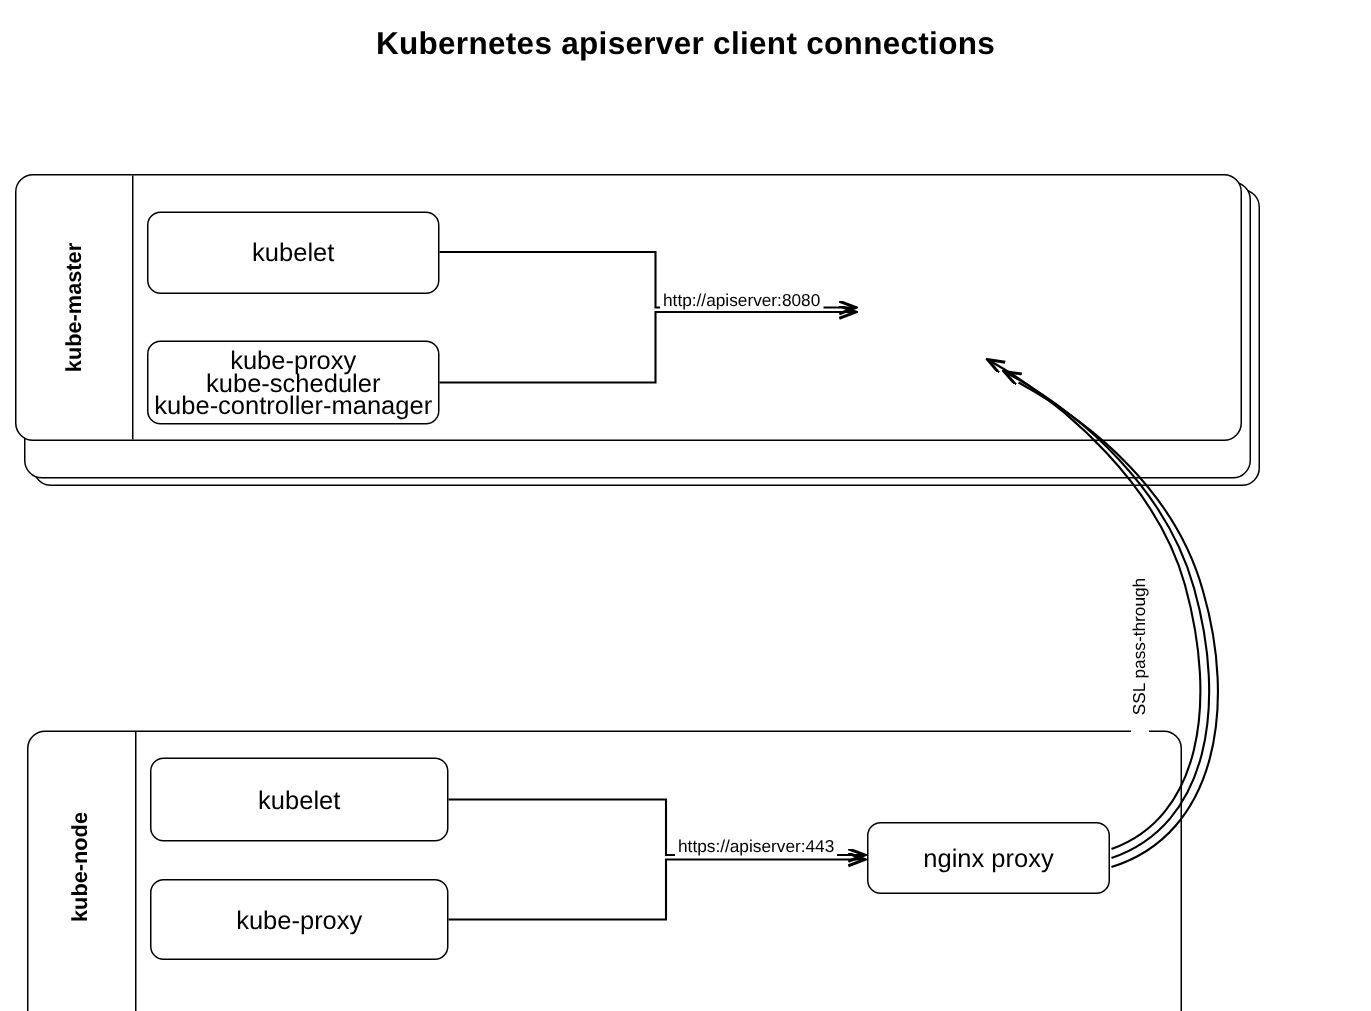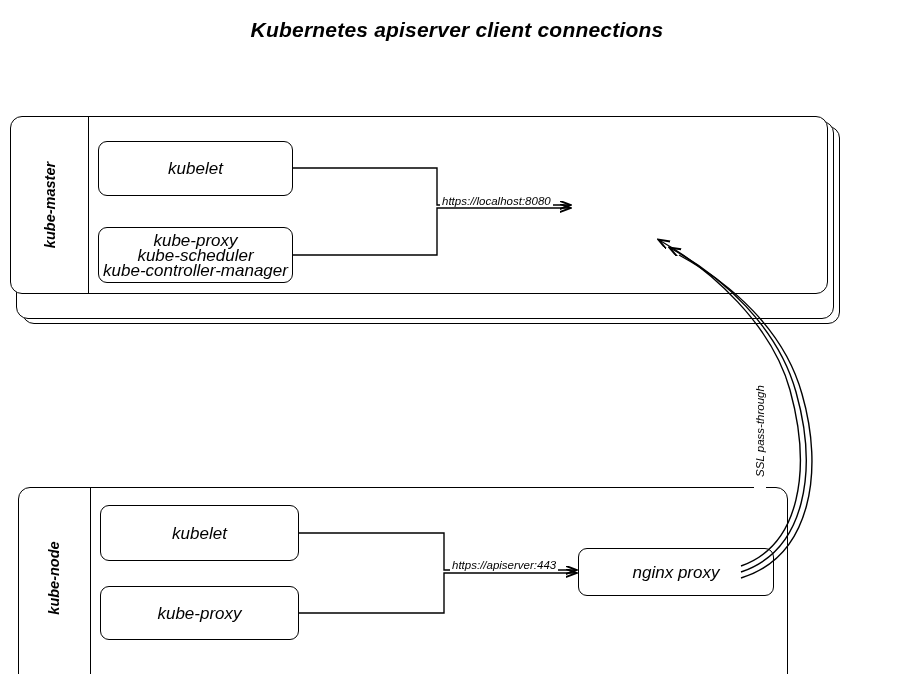--- a/index.html
+++ b/index.html
@@ -13,21 +13,20 @@
     position: relative;
     overflow: hidden;
     font-family: "Liberation Sans", sans-serif;
     color: #000000;
   }
   #stage {
     position: absolute;
     left: 0; top: 0;
     width: 914px;
     height: 674px;
-    font-style: italic;
   }
   .title {
     position: absolute;
     left: 0;
     top: 18px;
     width: 914px;
     text-align: center;
     font-size: 21px;
     font-weight: bold;
     letter-spacing: 0.2px;
@@ -122,21 +121,21 @@
   <div class="group-label" style="left:1px; top:570px; width:106px; text-align:center; transform: rotate(-90deg);">kube-node</div>
 
   <div class="sbox" style="left:100px; top:505px; width:199px; height:56px;">
     <span>kubelet</span>
   </div>
 
   <div class="sbox" style="left:100px; top:586px; width:199px; height:54px;">
     <span>kube-proxy</span>
   </div>
 
-  <div class="sbox" style="left:578px; top:548px; width:196px; height:48px;">
+  <div class="sbox" style="left:578px; top:548px; width:162px; height:48px;">
     <span>nginx proxy</span>
   </div>
 
   <svg class="wires" viewBox="0 0 914 674">
     <defs>
       <marker id="arrow" markerWidth="9" markerHeight="9" refX="7.5" refY="3" orient="auto" markerUnits="strokeWidth">
         <path d="M0,0 L8,3 L0,6" fill="none" stroke="#000" stroke-width="1.1"></path>
       </marker>
     </defs>
 
@@ -146,19 +145,19 @@
 
     <polyline points="299,533 444,533 444,570 576,570" marker-end="url(#arrow)"></polyline>
 
     <polyline points="299,613 444,613 444,573 576,573" marker-end="url(#arrow)"></polyline>
 
     <path d="M741,566 C800,545 812,470 790,390 C772,325 712,270 659,240" marker-end="url(#arrow)"></path>
     <path d="M741,572 C806,550 818,470 796,392 C778,327 722,276 670,248" marker-end="url(#arrow)"></path>
     <path d="M741,578 C812,556 824,470 802,394 C784,329 730,283 679,255"></path>
   </svg>
 
-  <div class="edge-label" style="left:440px; top:195px;">https://localhost:8080</div>
+  <div class="edge-label" style="left:440px; top:195px;">http://apiserver:8080</div>
 
   <div class="edge-label" style="left:450px; top:559px;">https://apiserver:443</div>
 
   <div class="edge-label rot" style="left:703px; top:425px; width:110px; text-align:center; transform: rotate(-90deg);">SSL pass-through</div>
 
 </div>
 
 </body></html>

